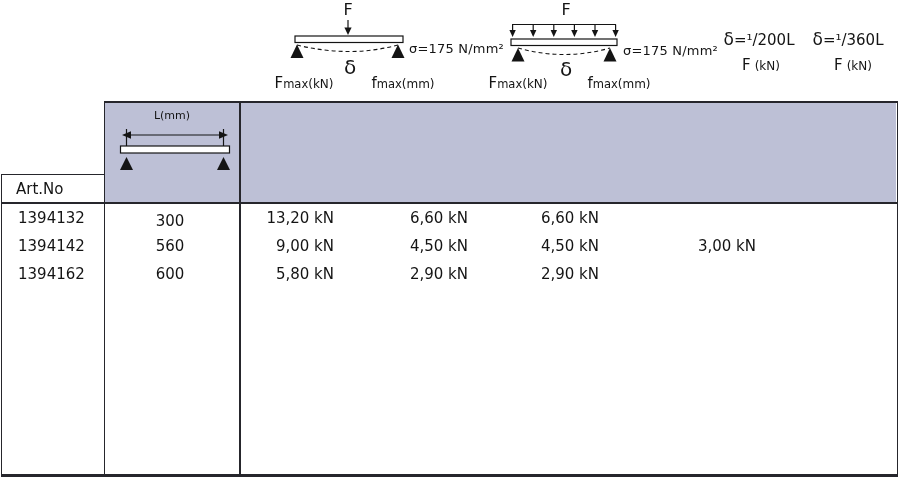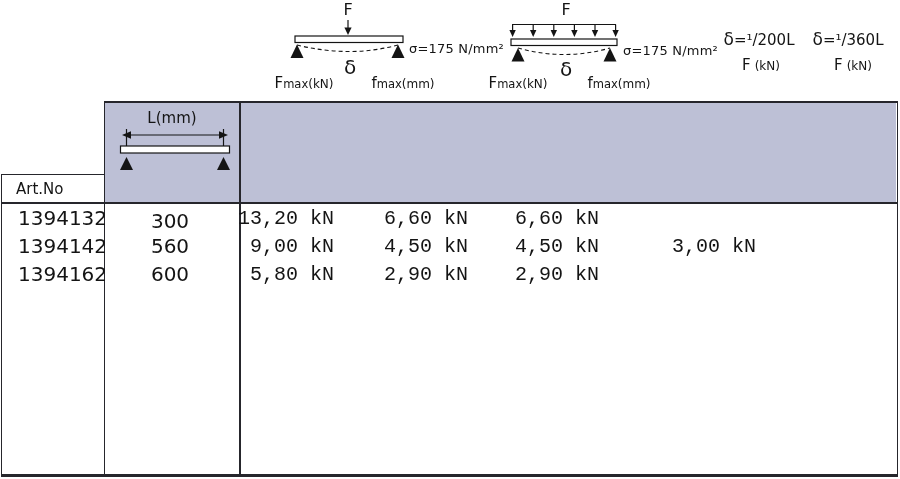--- a/index.html
+++ b/index.html
@@ -14,25 +14,25 @@
   .f-big{font-size:16px;}
   .sigma{font-size:13px;letter-spacing:0.2px;margin-top:12px;}
   .delta-big{font-size:20px;}
   .colhead{font-size:15px;}
   .colhead .sub{font-size:11.5px;}
   .colhead .unit{font-size:12px;}
   .formula .dsym{font-size:17px;}
   .formula .rest{font-size:15px;}
   .fkn .sym{font-size:15px;}
   .fkn .unit{font-size:12px;margin-left:4px;}
-  .lmm{font-size:15px;}
-  .cell{position:absolute;font-size:20px;line-height:19px;white-space:nowrap;}
+  .lmm{font-size:11px;}
+  .cell{position:absolute;font-size:15px;line-height:19px;white-space:nowrap;}
   .artno{left:18px;}
   .len{left:105px;width:130px;text-align:center;}
-  .val{text-align:right;width:100px;font-family:Liberation Mono, monospace;}
+  .val{text-align:right;width:100px;}
   .hdr{position:absolute;left:16px;top:180px;font-size:15px;}
   svg{position:absolute;left:0;top:0;}
 </style>
 </head>
 <body>
 
 <div id="page">
 
   <div class="lavender"></div>
 

